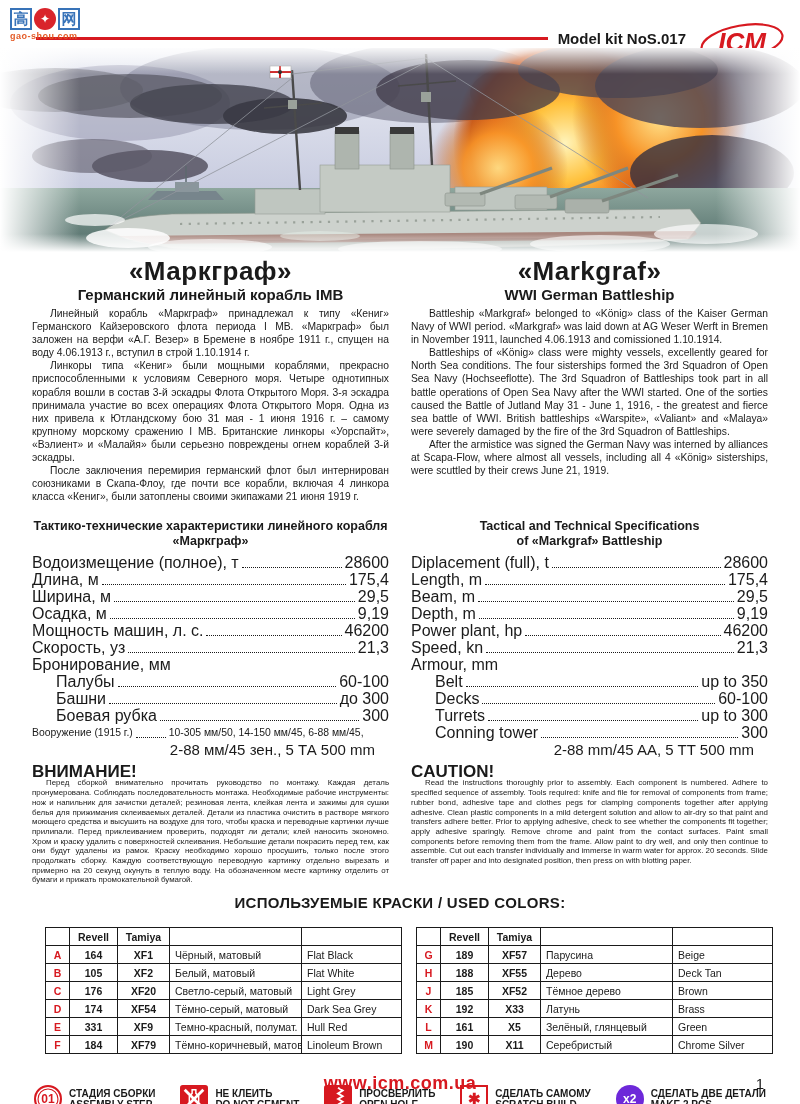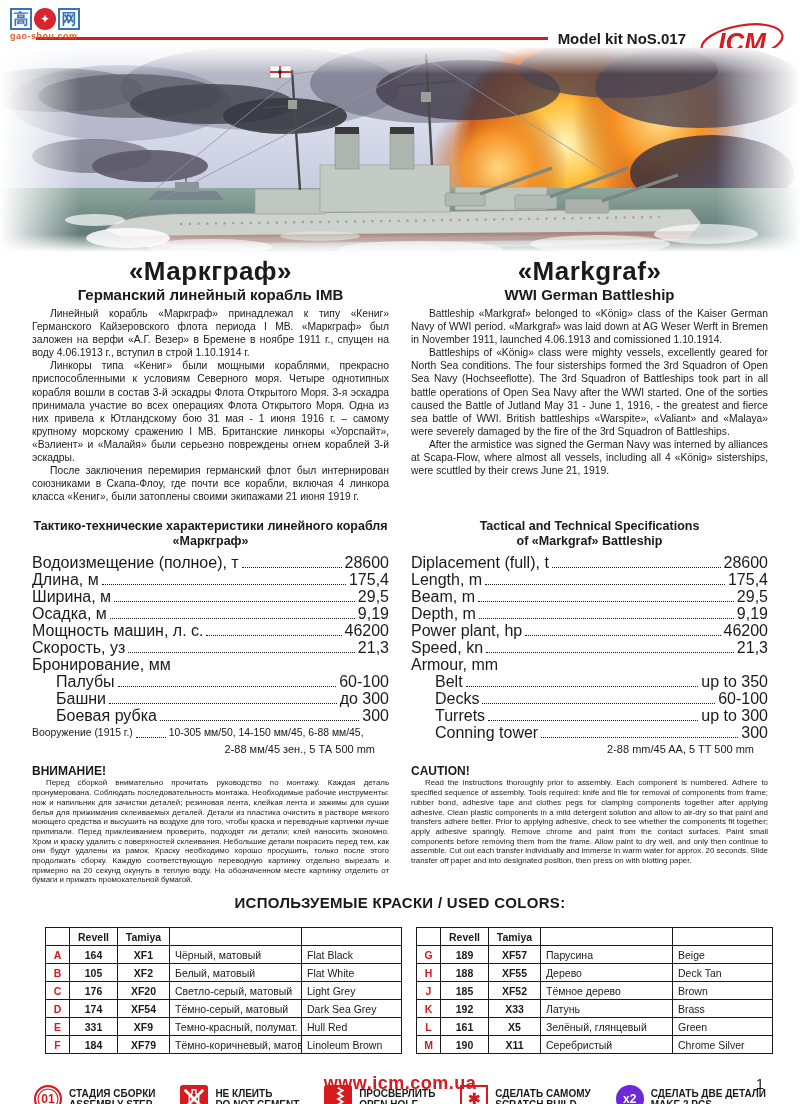--- a/index.html
+++ b/index.html
@@ -35,24 +35,24 @@
   .spec-head { text-align:center; font-weight:bold; font-size:12.5px; line-height:15px; }
   .spec-list { margin-top:5px; }
   .spec-row { display:flex; align-items:flex-end; font-size:16px; line-height:17px; }
   .spec-label { white-space:nowrap; }
   .spec-dots { flex:1; border-bottom:1.8px dotted #1a1a1a; margin:0 3px 3px; min-width:10px; }
   .spec-dots.hidden { border-bottom:none; }
   .spec-value { white-space:nowrap; }
   .indent { padding-left:24px; }
   .arm-row { font-size:10.4px; }
   .arm-dots { flex:0 0 30px; }
-  .arm-line2 { justify-content:flex-end; padding-right:14px; font-size:11px; }
+  .arm-line2 { justify-content:flex-end; padding-right:14px; font-size:15px; }
   
   .notice { margin-top:7px; }
-  .notice-head { font-weight:bold; font-size:12px; line-height:13px; }
+  .notice-head { font-weight:bold; font-size:17px; line-height:13px; }
   .notice-body { font-size:7.9px; line-height:9.7px; text-align:justify; text-indent:14px; }
   
   .colors-head { text-align:center; font-weight:bold; font-size:15px; margin-top:9px; letter-spacing:.3px; }
   .tables { display:grid; grid-template-columns:1fr 1fr; column-gap:14px; padding:0 45px; margin-top:16px; }
   table.ctab { border-collapse:collapse; table-layout:fixed; width:100%; }
   .ctab td { border:1.3px solid #1a1a1a; font-size:10.5px; height:18px; padding:1px 5px; overflow:hidden; white-space:nowrap; }
   .ctab .c-letter { width:24px; text-align:center; font-weight:bold; color:#d71920; }
   .ctab .c-rev { width:48px; text-align:center; font-weight:bold; }
   .ctab .c-tam { width:52px; text-align:center; font-weight:bold; }
   .ctab .c-ru { width:132px; }

